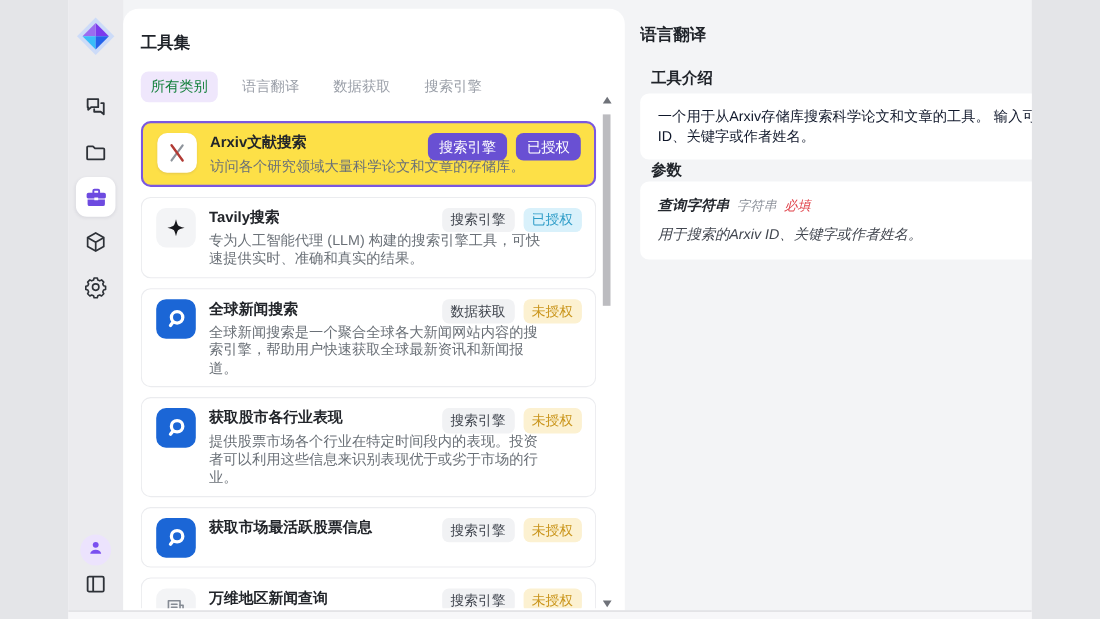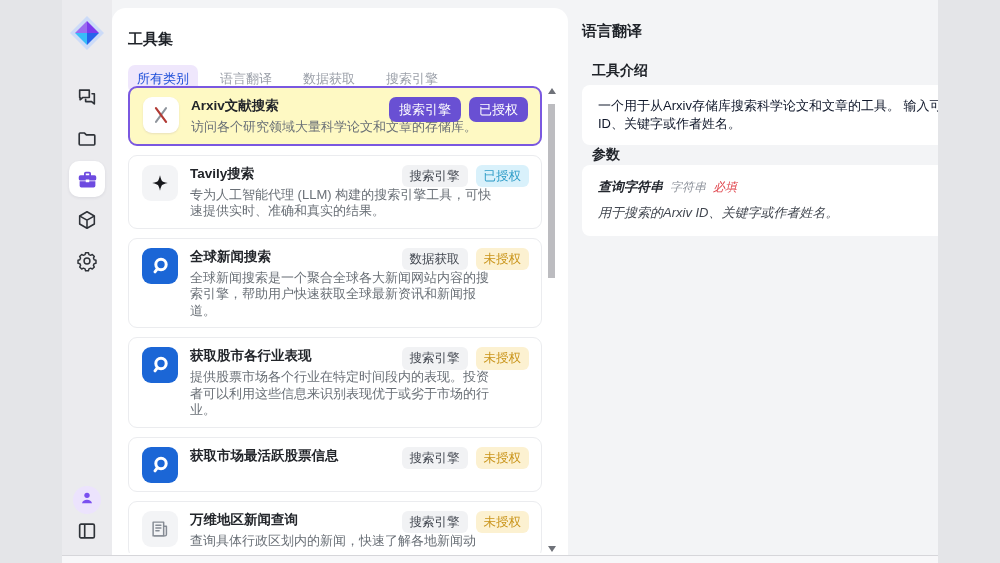--- a/index.html
+++ b/index.html
@@ -18,27 +18,27 @@
   .rail-avatar { position:absolute; left:11px; width:28px; height:28px; border-radius:50%; background:#ece3fd;
       display:flex; align-items:center; justify-content:center; color:#7a4ff0; cursor:pointer; }
   .rail-avatar svg { width:16px; height:16px; }
 
   
   .list-panel { position:absolute; left:50px; top:8px; width:456px; bottom:8px; background:#ffffff;
       border-radius:14px 14px 0 0; }
   .panel-title { position:absolute; left:16px; top:22px; font-size:15px; font-weight:700; color:#1f2329; }
   .tabs { position:absolute; left:16px; top:57px; display:flex; gap:13px; align-items:center; }
   .tab { font-size:13px; color:#9a9fa8; padding:5px 9px; border-radius:7px; cursor:pointer; white-space:nowrap; }
-  .tab.tab-active { background:#efe7fc; color:#1d4ed8; font-weight:500; }
+  .tab.tab-active { background:#efe7fc; color:#15803d; font-weight:500; }
 
   .tool-list { position:absolute; left:16px; right:26px; top:78px; bottom:2px; display:flex;
       flex-direction:column; gap:9px; overflow:hidden; }
   .tool-card { position:relative; background:#fff; border:1px solid #ebecef; border-radius:9px;
       padding:9px 13px 8px; display:flex; gap:12px; cursor:pointer; flex:0 0 auto; }
-  .tool-card.selected { background:#fef9c3; border:2px solid #7a58e0; }
+  .tool-card.selected { background:#fde047; border:2px solid #7a58e0;margin-top:24px; }
   .tool-icon { flex:0 0 36px; width:36px; height:36px; border-radius:9px; display:flex;
       align-items:center; justify-content:center; }
   .tool-icon svg { width:22px; height:22px; display:block; }
   .tile-gray  { background:#f3f4f6; }
   .tile-white { background:#ffffff; box-shadow:0 1px 2px rgba(80,60,130,.12); }
   .tile-blue  { background:#1b66d6; }
   .tile-blue svg { width:24px; height:24px; }
   .tool-body { flex:1; min-width:0; }
   .tool-name { font-size:13.5px; line-height:18px; font-weight:700; color:#22252a; }
   .tool-desc { font-size:13px; line-height:16.5px; color:#6a7077; margin-top:4px; padding-right:34px; }

